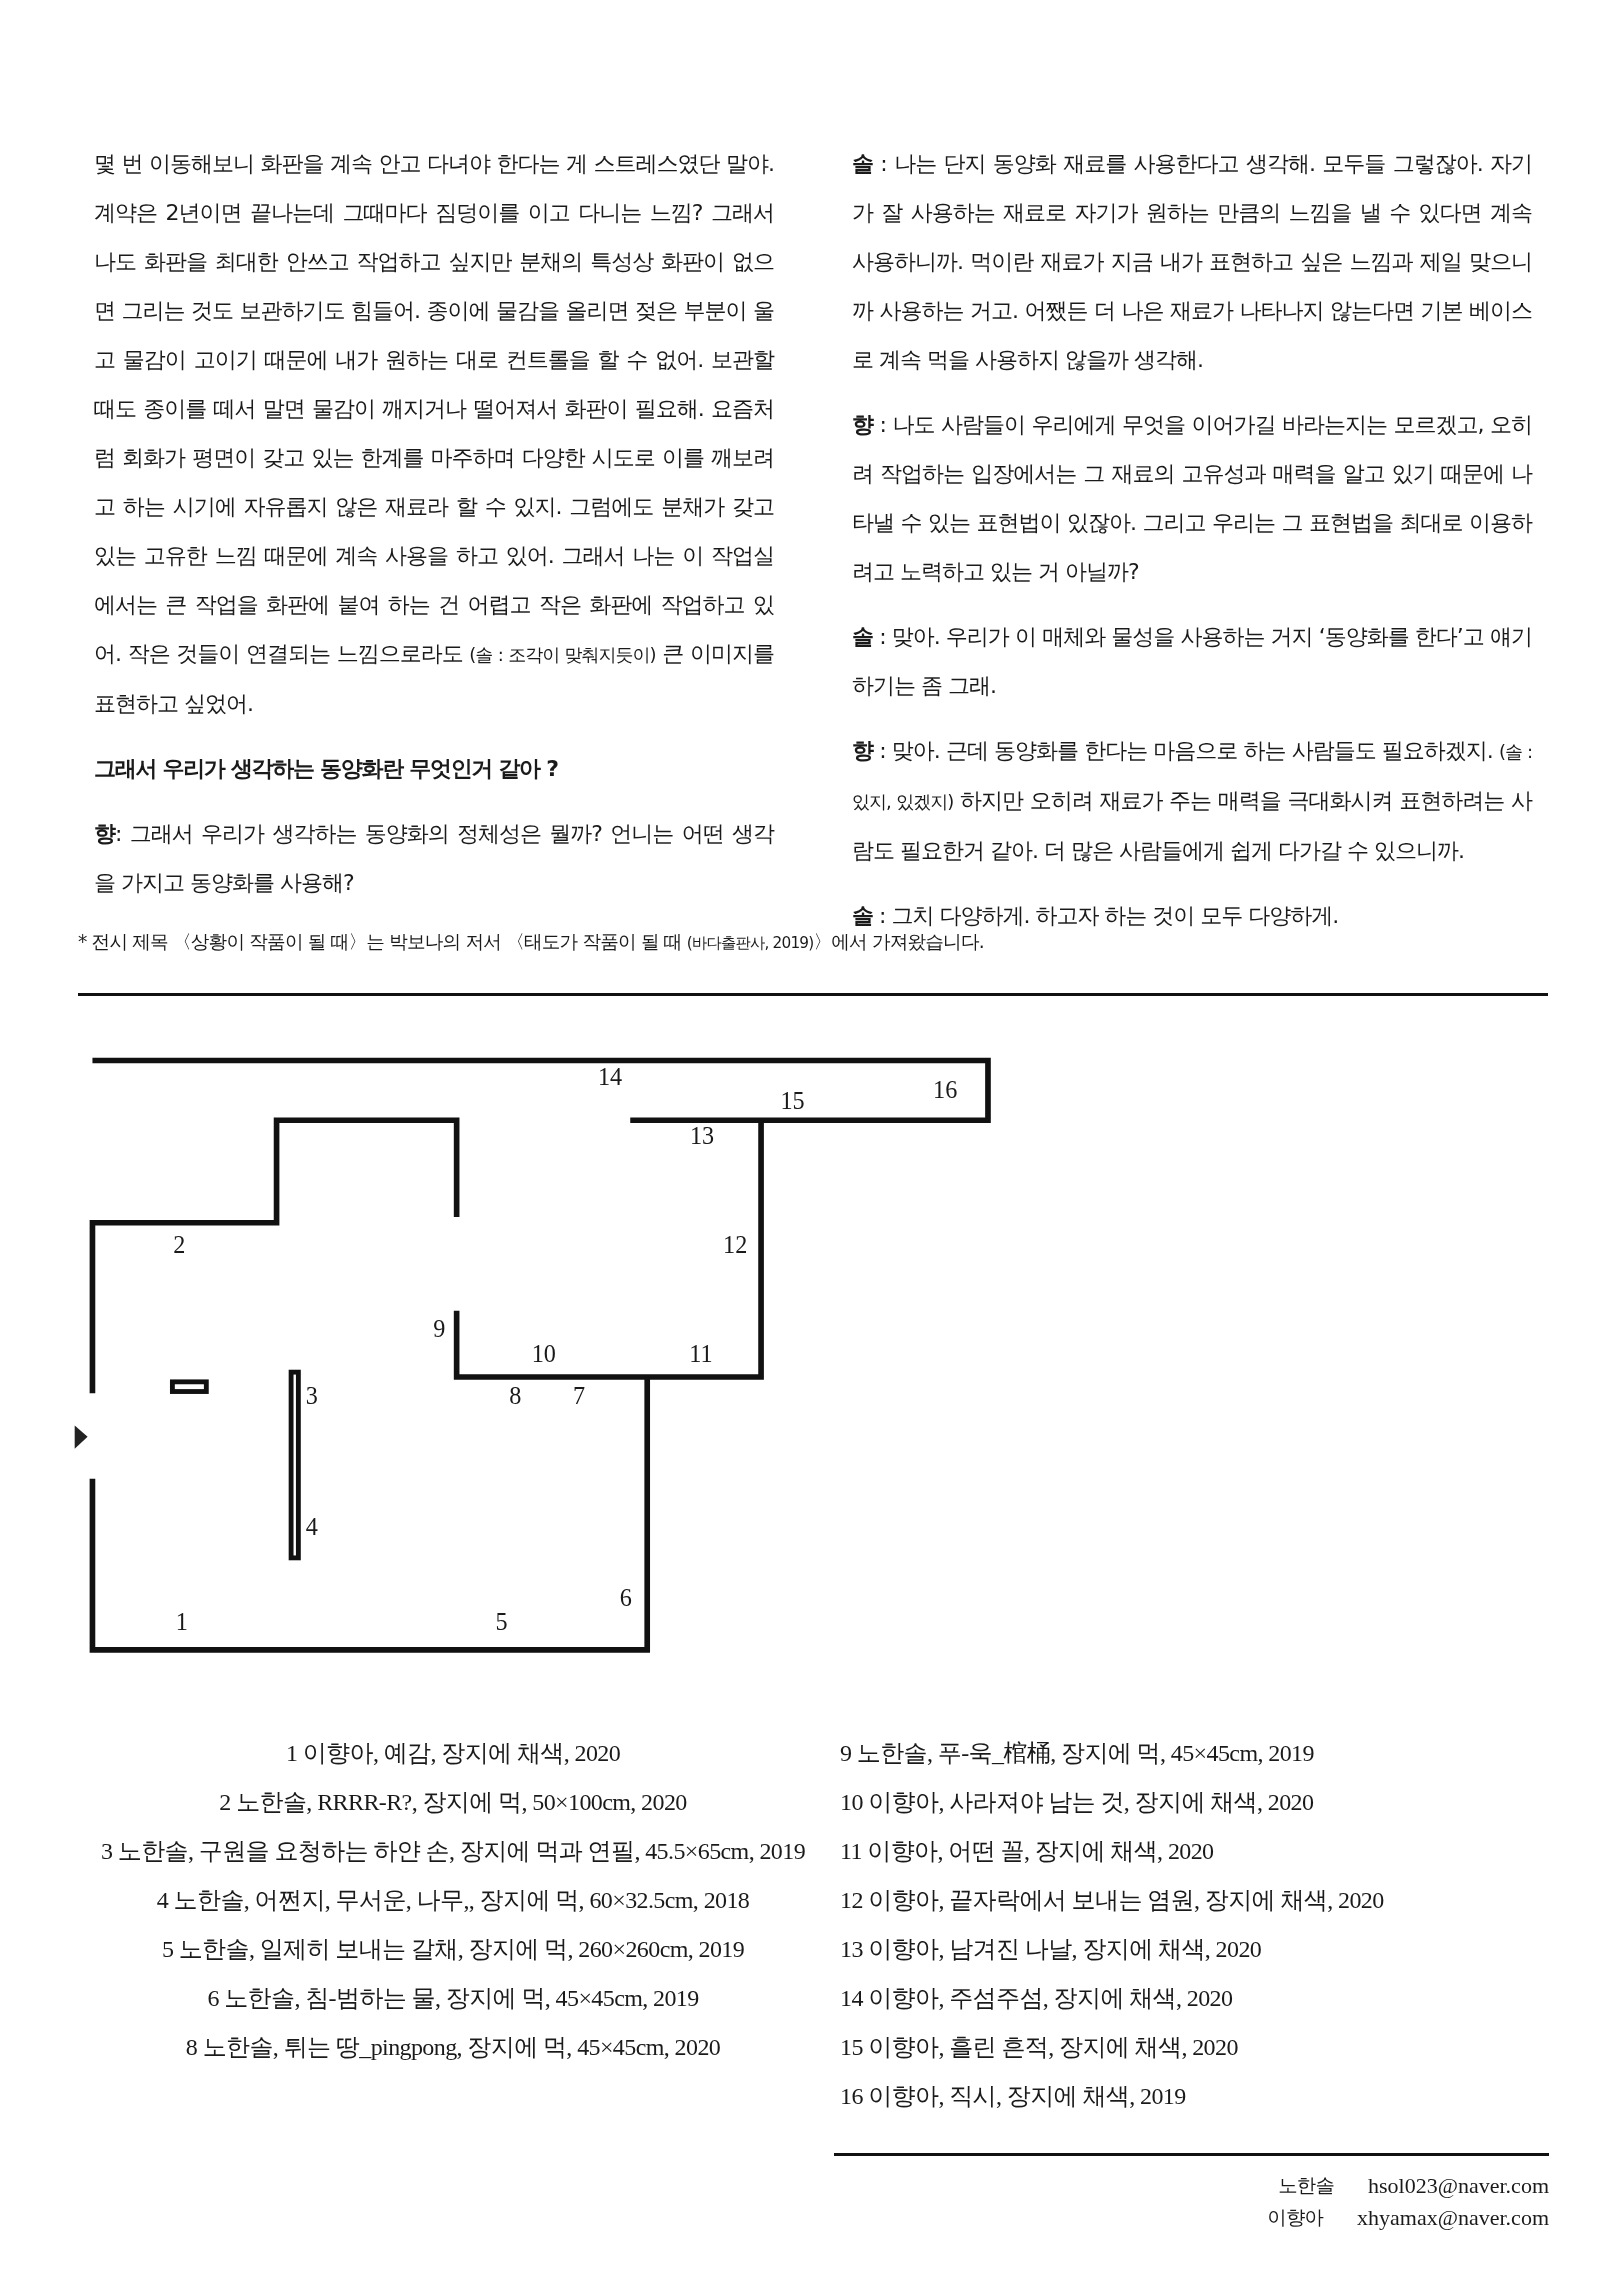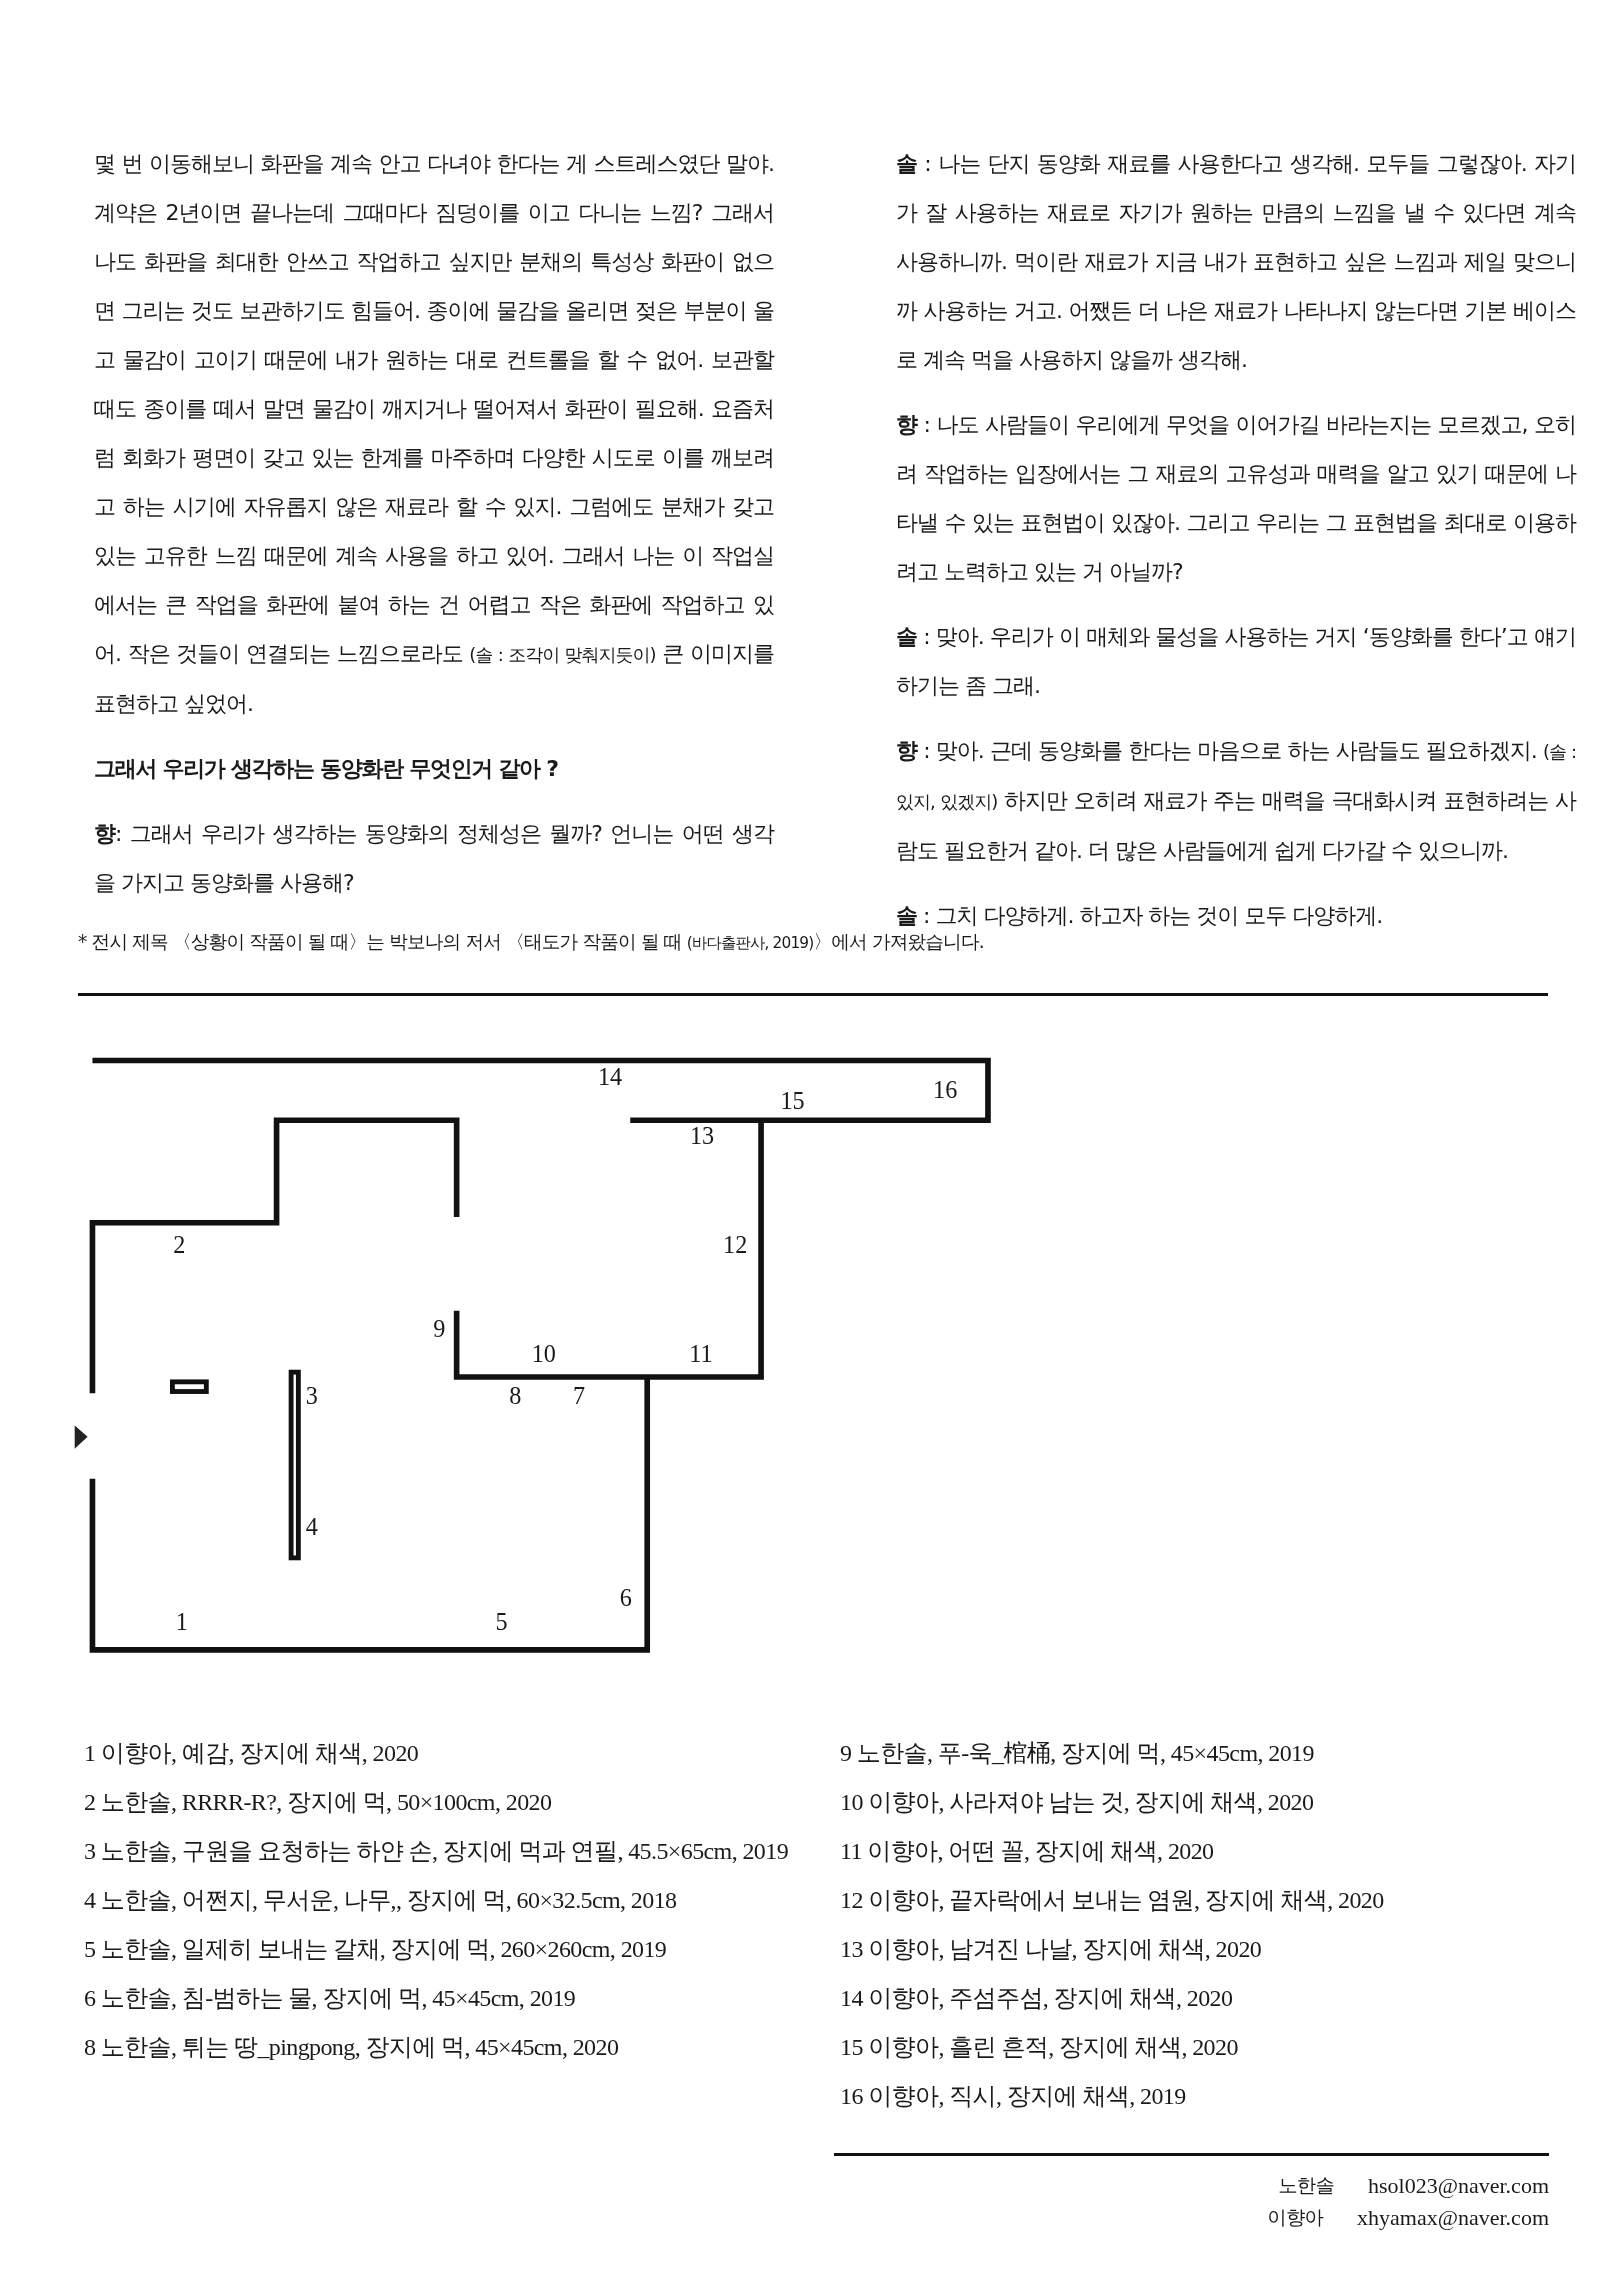--- a/index.html
+++ b/index.html
@@ -2,35 +2,35 @@
 <html style="font-size:13px"><head>
 <meta charset="utf-8">
 <style>
   html, body { margin: 0; padding: 0; background: #ffffff; }
   body { width: 1615px; height: 2295px; position: relative; overflow: hidden;
          font-family: "DejaVu Serif", "Liberation Serif", serif; color: #1a1a1a; }
   .col { position: absolute; top: 123px; width: 712px; font-size: 22px; line-height: 49px;
          letter-spacing: -1px; font-family: "DejaVu Sans", "Liberation Sans", sans-serif; }
   .col p { margin: 16px; text-align: justify; text-align-last: left; }
   #col-left { left: 78px; }
-  #col-right { left: 880px; }
+  #col-right { left: 836px; }
   .speaker { font-weight: bold; }
   .heading { font-weight: bold; margin-top: 8px !important; margin-bottom: 6.5px !important; letter-spacing: -1.3px; }
   .small { font-size: 18px; }
   #footnote { position: absolute; left: 78px; top: 929px; font-size: 18.6px; letter-spacing: -0.8px;
               font-family: "DejaVu Sans", "Liberation Sans", sans-serif; text-align: center; }
   .rule { position: absolute; background: #111; height: 3.2px; }
   #rule-top { left: 78px; top: 993px; width: 1470px; }
   #rule-bottom { left: 834px; top: 2153px; width: 715px; }
   #floorplan { position: absolute; left: 65px; top: 1033px; width: 969px; height: 646px; }
   #floorplan svg { width: 969px; height: 646px; display: block; }
   .fp-label { font-family: "Liberation Serif", "DejaVu Serif", serif; font-size: 30px; fill: #1a1a1a; }
   .list { position: absolute; top: 1729px; font-family: "Liberation Serif", "DejaVu Serif", serif;
           font-size: 24px; line-height: 49px; letter-spacing: -0.6px; }
-  #list-left { left: 84px; }
+  #list-left { left: 101px; text-align: center; }
   #list-right { left: 840px; }
   .list div { white-space: nowrap; }
   #contacts { position: absolute; right: 66px; top: 2170px; font-family: "Liberation Serif", "DejaVu Serif", serif;
               font-size: 22px; line-height: 32px; }
   .contact-row { display: flex; justify-content: flex-end; gap: 34px; }
   .contact-name { font-family: "DejaVu Sans", "Liberation Sans", sans-serif; font-size: 19.4px; letter-spacing: -0.8px; }
 </style>
 </head>
 <body>
 

